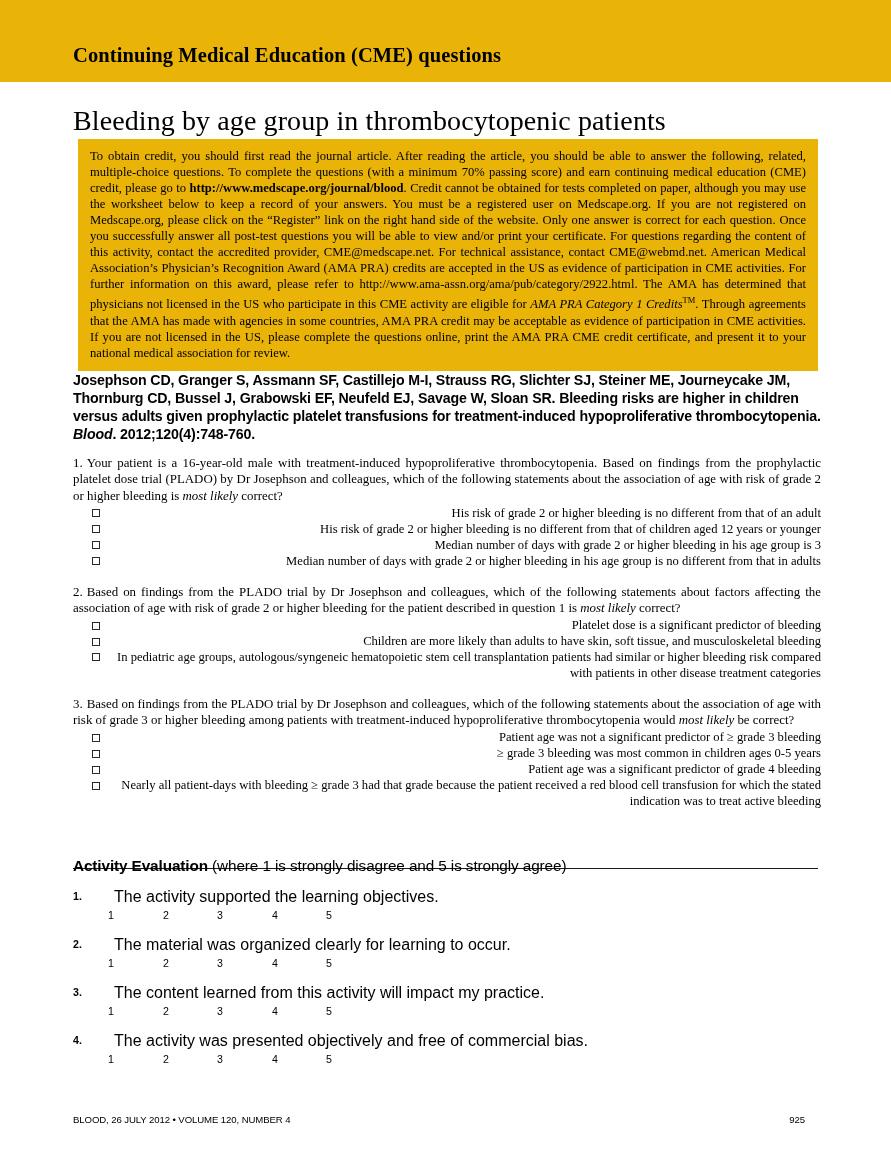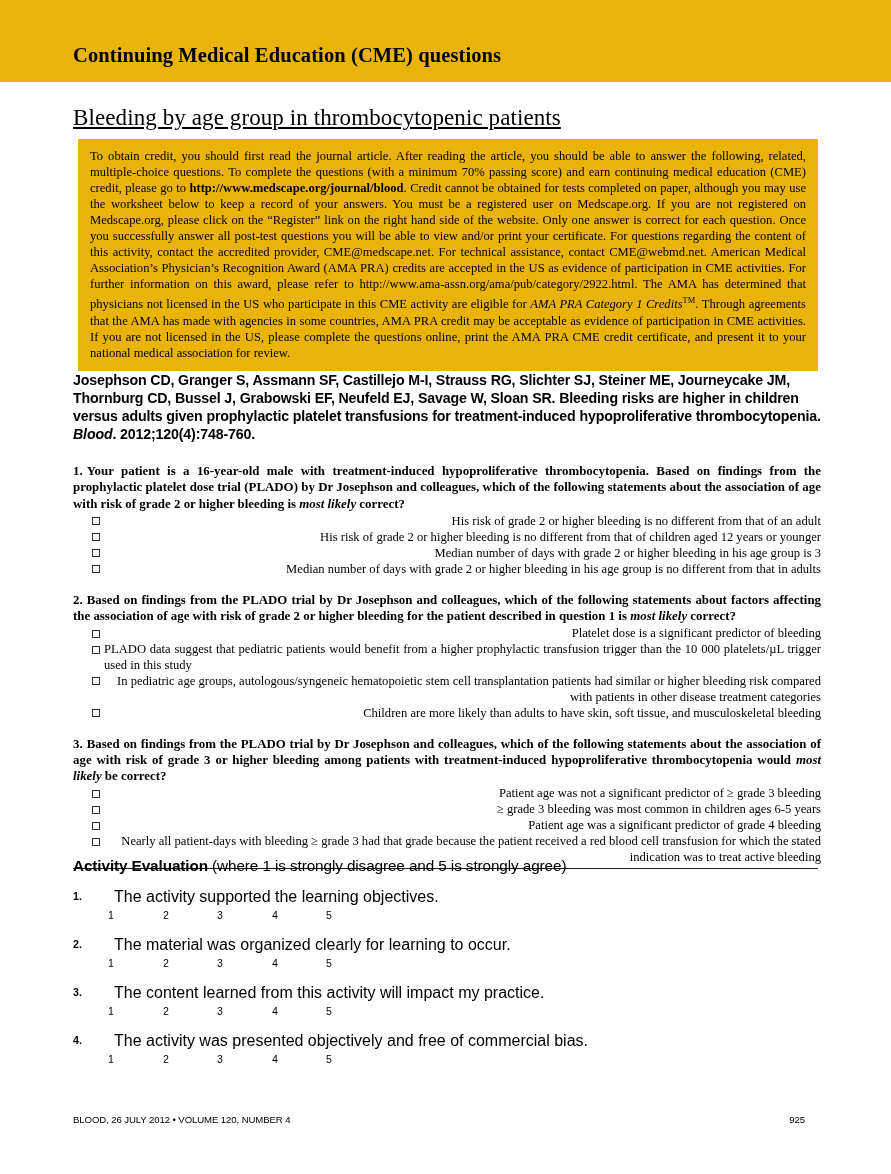--- a/index.html
+++ b/index.html
@@ -34,25 +34,24 @@
     font-size: 20.5px;
     letter-spacing: 0.1px;
     white-space: nowrap;
   }
 
   .doc-title {
     position: absolute;
     left: 73px;
     top: 105px;
     font-family: "Liberation Serif", serif;
-    font-size: 23px;
+    font-size: 28px;
     font-weight: normal;
     letter-spacing: 0.1px;
     white-space: nowrap;
-    text-decoration: underline;
   }
 
   
   .intro-box {
     position: absolute;
     left: 78px;
     top: 139px;
     width: 740px;
     background: #eab308;
     padding: 9px 12px 10px 12px;
@@ -87,26 +86,26 @@
   
   .questions {
     position: absolute;
     left: 73px;
     top: 455px;
     width: 748px;
   }
   .q-block { margin-bottom: 14px; }
   .q-stem {
     font-family: "Liberation Serif", serif;
-    font-weight: bold;
+    font-weight: normal;
     font-size: 12.9px;
     line-height: 16.3px;
     text-align: justify;
     text-justify: inter-word;
-    margin: 8px 0 2px 0;
+    margin: 0 0 2px 0;
   }
   .q-stem .num { margin-right: 4px; }
   .q-stem i { font-style: italic; }
 
   .options { margin: 0; padding: 0; list-style: none; }
   .option {
     position: relative;
     padding-left: 31px;
     font-family: "Liberation Serif", serif;
     font-size: 12.6px;
@@ -221,31 +220,30 @@
       <li class="option no-justify"><span class="checkbox"></span><span>His risk of grade 2 or higher bleeding is no different from that of children aged 12 years or younger</span></li>
       <li class="option no-justify"><span class="checkbox"></span><span>Median number of days with grade 2 or higher bleeding in his age group is 3</span></li>
       <li class="option no-justify"><span class="checkbox"></span><span>Median number of days with grade 2 or higher bleeding in his age group is no different from that in adults</span></li>
     </ul>
   </div>
 
   <div class="q-block">
     <p class="q-stem"><span class="num">2.</span><span>Based on findings from the PLADO trial by Dr Josephson and colleagues, which of the following statements about factors affecting the association of age with risk of grade 2 or higher bleeding for the patient described in question 1 is </span><i>most likely</i><span> correct?</span></p>
     <ul class="options">
       <li class="option no-justify"><span class="checkbox"></span><span>Platelet dose is a significant predictor of bleeding</span></li>
-      <li class="option"><span class="checkbox"></span><span>PLADO data suggest that pediatric patients would benefit from a higher prophylactic transfusion trigger than the 10 000 platelets/µL trigger used in this study</span></li>
+      <li class="option no-justify"><span class="checkbox"></span><span>Children are more likely than adults to have skin, soft tissue, and musculoskeletal bleeding</span></li>
       <li class="option no-justify"><span class="checkbox"></span><span>In pediatric age groups, autologous/syngeneic hematopoietic stem cell transplantation patients had similar or higher bleeding risk compared with patients in other disease treatment categories</span></li>
-      <li class="option no-justify"><span class="checkbox"></span><span>Children are more likely than adults to have skin, soft tissue, and musculoskeletal bleeding</span></li>
     </ul>
   </div>
 
   <div class="q-block">
     <p class="q-stem"><span class="num">3.</span><span>Based on findings from the PLADO trial by Dr Josephson and colleagues, which of the following statements about the association of age with risk of grade 3 or higher bleeding among patients with treatment-induced hypoproliferative thrombocytopenia would </span><i>most likely</i><span> be correct?</span></p>
     <ul class="options">
       <li class="option no-justify"><span class="checkbox"></span><span>Patient age was not a significant predictor of ≥ grade 3 bleeding</span></li>
-      <li class="option no-justify"><span class="checkbox"></span><span>≥ grade 3 bleeding was most common in children ages 6-5 years</span></li>
+      <li class="option no-justify"><span class="checkbox"></span><span>≥ grade 3 bleeding was most common in children ages 0-5 years</span></li>
       <li class="option no-justify"><span class="checkbox"></span><span>Patient age was a significant predictor of grade 4 bleeding</span></li>
       <li class="option no-justify"><span class="checkbox"></span><span>Nearly all patient-days with bleeding ≥ grade 3 had that grade because the patient received a red blood cell transfusion for which the stated indication was to treat active bleeding</span></li>
     </ul>
   </div>
 
 </div>
 
 <div class="divider"></div>
 
 <div class="eval">

